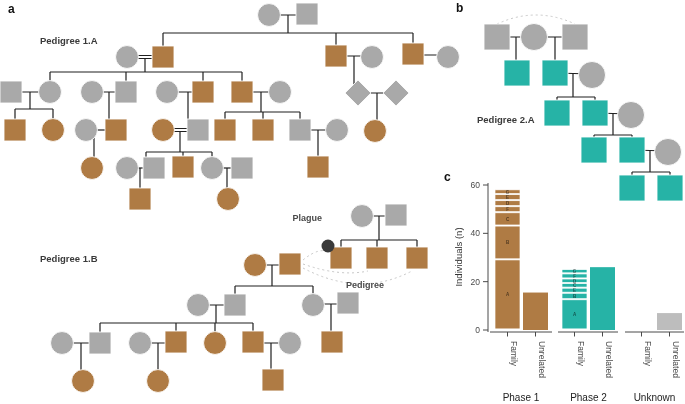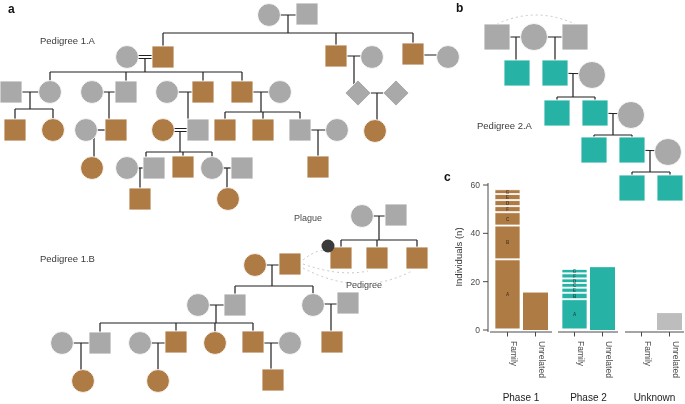--- a/index.html
+++ b/index.html
@@ -1,19 +1,19 @@
 <!DOCTYPE html>
 <html><head>
 <meta charset="utf-8">
 <style>
   html,body{margin:0;padding:0;background:#ffffff;}
   .fig{position:relative;width:685px;height:404px;background:#ffffff;overflow:hidden;
        font-family:"Liberation Sans",sans-serif;}
   .fig svg{position:absolute;left:0;top:0;}
-  .lbl{position:absolute;color:#3a3a3a;font-size:9.5px;white-space:nowrap;}
+  .lbl{position:absolute;color:#3a3a3a;font-size:9.5px;white-space:nowrap;font-weight:bold;}
   .panel-letter{font-weight:bold;font-size:12px;color:#111111;}
   .ann{font-size:9px;color:#4a4a4a;}
   .ylab{position:absolute;left:399px;top:251px;width:120px;height:12px;text-align:center;
         font-size:9.5px;color:#333333;transform:rotate(-90deg);}
 </style>
 </head>
 <body>
 
 <div class="fig">
   <svg id="figsvg" width="685" height="404" viewBox="0 0 685 404">
@@ -250,17 +250,17 @@
       <text x="654.5" y="401" text-anchor="middle" font-size="10" fill="#222222" font-family="Liberation Sans, sans-serif">Unknown</text>
     </svg>
 
   <div class="lbl panel-letter" style="left:8px;top:2px;">a</div>
   <div class="lbl" style="left:40px;top:35px;">Pedigree 1.A</div>
   <div class="lbl" style="left:40px;top:253px;text-align:center;">Pedigree 1.B</div>
   <div class="lbl ann" style="left:270px;top:213px;width:52px;text-align:right;">Plague</div>
   <div class="lbl ann" style="left:346px;top:280px;">Pedigree</div>
 
   <div class="lbl panel-letter" style="left:456px;top:1px;">b</div>
-  <div class="lbl" style="left:477px;top:120px;">Pedigree 2.A</div>
+  <div class="lbl" style="left:477px;top:114px;">Pedigree 2.A</div>
 
   <div class="lbl panel-letter" style="left:444px;top:170px;">c</div>
   <div class="ylab">Individuals (n)</div>
 </div>
 
 </body></html>

